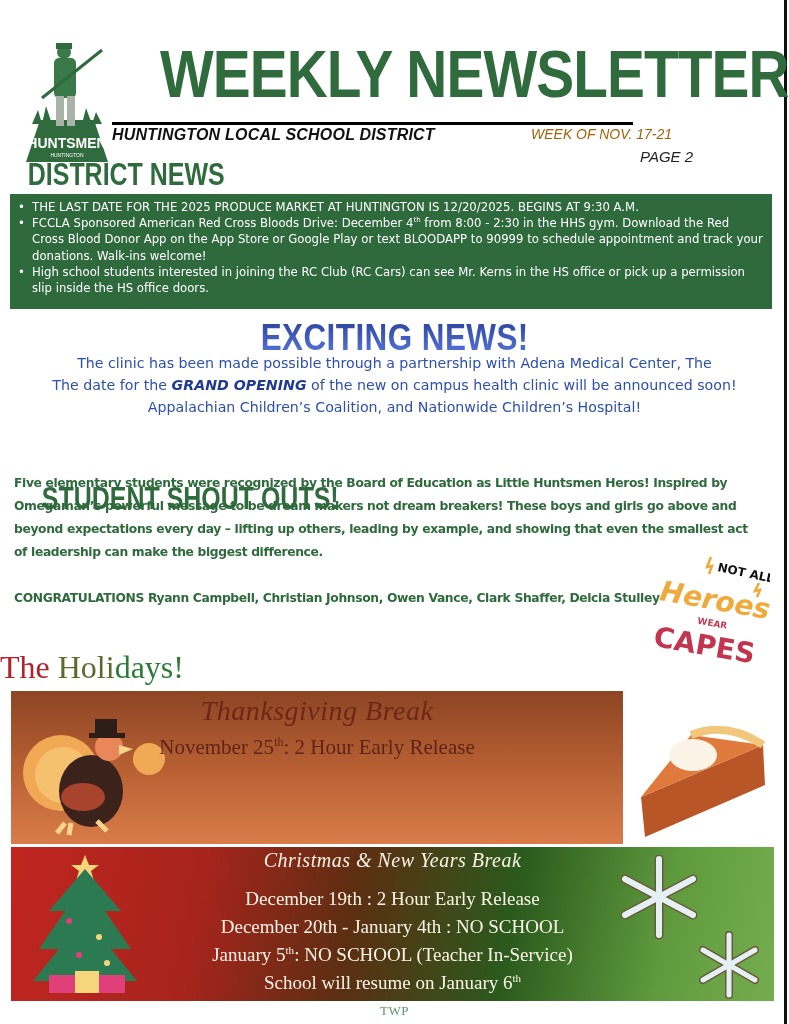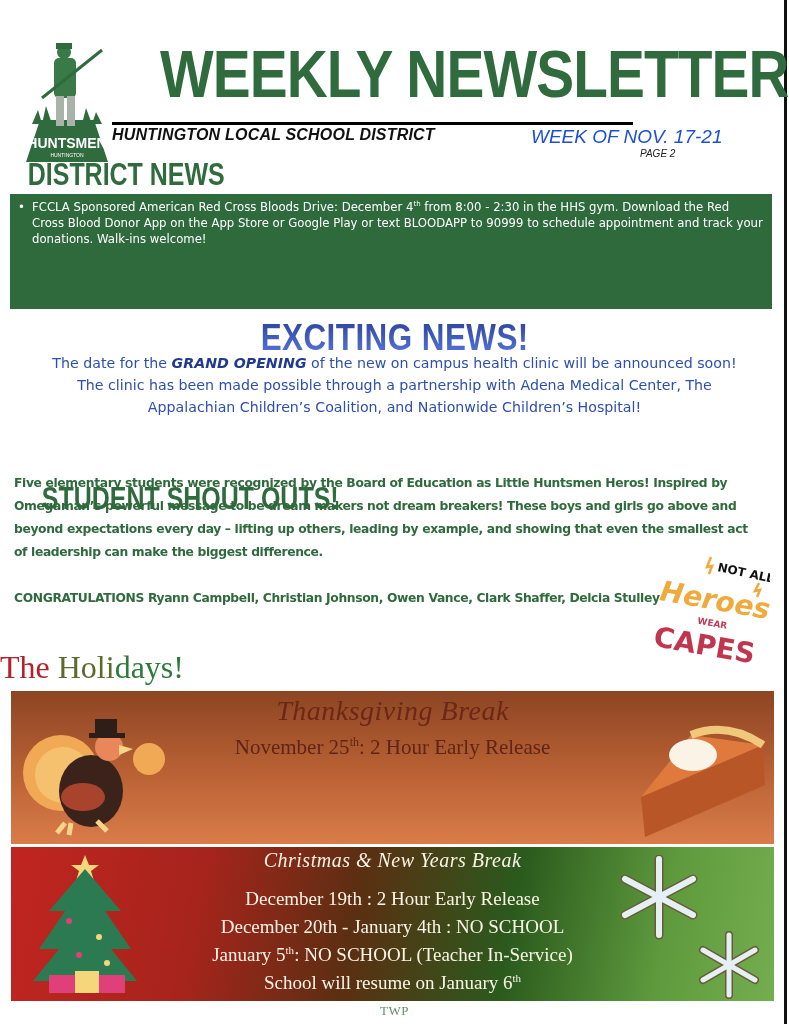--- a/index.html
+++ b/index.html
@@ -9,22 +9,22 @@
   .page-border { position: absolute; top: 0; right: 2px; width: 3px; height: 1024px; background: #111; }
 
   
   .logo { position: absolute; left: 22px; top: 40px; width: 90px; height: 126px; }
   .title { position: absolute; left: 160px; top: 34px; width: 480px; text-align: left;
     font-family: "Liberation Sans", sans-serif; font-weight: 700; font-size: 66px; line-height: 80px;
     color: #2f6b3d; letter-spacing: -1px; transform: scaleX(0.86); transform-origin: left center; white-space: nowrap; }
   .rule { position: absolute; left: 112px; top: 122px; width: 521px; height: 3px; background: #000; }
   .district { position: absolute; left: 112px; top: 126px; font-family: "Liberation Sans", sans-serif;
     font-weight: 700; font-style: italic; font-size: 16px; color: #111; letter-spacing: 0.2px; }
-  .week { position: absolute; left: 531px; top: 126px; font-style: italic; font-size: 19px; color: #1d4ed8; }
-  .pagenum { position: absolute; left: 640px; top: 148px; font-style: italic; font-size: 10px; color: #222; }
+  .week { position: absolute; left: 531px; top: 126px; font-style: italic; font-size: 14px; color: #a16207; }
+  .pagenum { position: absolute; left: 640px; top: 148px; font-style: italic; font-size: 15px; color: #222; }
 
   .section-title { position: absolute; left: 0; width: 761px; text-align: left;
     font-family: "Liberation Sans", sans-serif; font-weight: 700; color: #2f6b3d; }
   .section-title span { display: inline-block; transform: scaleX(0.78); }
   .t-district { top: 156px; font-size: 32px; }
 
   
   .news-box { position: absolute; left: 10px; top: 194px; width: 762px; height: 115px; background: #2e6a3c; color: #fff;
     font-family: "DejaVu Sans", sans-serif; font-size: 11.7px; line-height: 16.2px; padding: 5px 8px 4px 22px; }
   .news-box ul { list-style: none; }
@@ -50,21 +50,21 @@
 
   .heroes { position: absolute; left: 645px; top: 553px; width: 125px; height: 115px; }
 
   .holidays { position: absolute; left: 0; top: 647px; width: 789px; text-align: left;
     font-family: "Liberation Serif", serif; font-size: 32px; line-height: 40px; }
   .holidays .h1 { color: #b3222a; }
   .holidays .h2 { color: #5a6b2c; }
   .holidays .h3 { color: #2f7a3a; }
 
   
-  .tg-box { position: absolute; left: 11px; top: 691px; width: 763px; height: 153px;
+  .tg-box { position: absolute; left: 11px; top: 691px; width: 612px; height: 153px;
     background: linear-gradient(to bottom, #8d4523 0%, #bb6235 55%, #d97c4a 100%); }
   .tg-title { position: absolute; left: 0; top: 4px; width: 100%; text-align: center;
     font-family: "Liberation Serif", serif; font-style: italic; font-size: 28px; color: #6b2718; letter-spacing: 0.5px; }
   .tg-line { position: absolute; left: 0; width: 100%; text-align: center; font-family: "Liberation Serif", serif; color: #5f2418; font-size: 21px; }
   .tg-line sup { font-size: 12px; }
   .tg-l1 { top: 44px; }
   .tg-l2 { top: 78px; font-size: 22px; }
   .tg-l3 { top: 113px; margin-top: 41px; }
 
   
@@ -104,28 +104,30 @@
 
 <div class="title">WEEKLY NEWSLETTER</div>
 <div class="rule"></div>
 <div class="district">HUNTINGTON LOCAL SCHOOL DISTRICT</div>
 <div class="week">WEEK OF NOV. 17-21</div>
 <div class="pagenum">PAGE 2</div>
 
 <div class="section-title t-district"><span>DISTRICT NEWS</span></div>
 <div class="news-box">
   <ul>
+    <li><span>THE LAST DATE FOR THE 2025 PRODUCE MARKET AT HUNTINGTON IS 12/20/2025. BEGINS AT 9:30 A.M.</span></li>
     <li><span>FCCLA Sponsored American Red Cross Bloods Drive: December 4</span><sup>th</sup><span> from 8:00 - 2:30 in the HHS gym. Download the Red Cross Blood Donor App on the App Store or Google Play or text BLOODAPP to 90999 to schedule appointment and track your donations. Walk-ins welcome!</span></li>
+    <li><span>High school students interested in joining the RC Club (RC Cars) can see Mr. Kerns in the HS office or pick up a permission slip inside the HS office doors.</span></li>
   </ul>
 </div>
 
 <div class="exciting-title"><span>EXCITING NEWS!</span></div>
 <div class="exciting-body">
+  <div>The clinic has been made possible through a partnership with Adena Medical Center, The</div>
   <div><span>The date for the </span><b>GRAND OPENING</b><span> of the new on campus health clinic will be announced soon!</span></div>
-  <div>The clinic has been made possible through a partnership with Adena Medical Center, The</div>
   <div>Appalachian Children’s Coalition, and Nationwide Children’s Hospital!</div>
 </div>
 
 <div class="section-title t-shout"><span>STUDENT SHOUT OUTS!</span></div>
 <div class="shout-body">Five elementary students were recognized by the Board of Education as Little Huntsmen Heros! Inspired by Omegaman’s powerful message to be dream makers not dream breakers! These boys and girls go above and beyond expectations every day – lifting up others, leading by example, and showing that even the smallest act of leadership can make the biggest difference.</div>
 <div class="congrats">CONGRATULATIONS Ryann Campbell, Christian Johnson, Owen Vance, Clark Shaffer, Delcia Stulley</div>
 
 <svg class="heroes" viewBox="0 0 125 115">
   <text x="72" y="18" font-family="DejaVu Sans, sans-serif" font-weight="700" font-size="12" fill="#111" transform="rotate(12 72 18)">NOT ALL</text>
   <text x="14" y="55" font-family="DejaVu Sans, sans-serif" font-weight="700" font-style="italic" font-size="28" fill="#f0a93b" transform="rotate(10 60 50)">Heroes</text>

